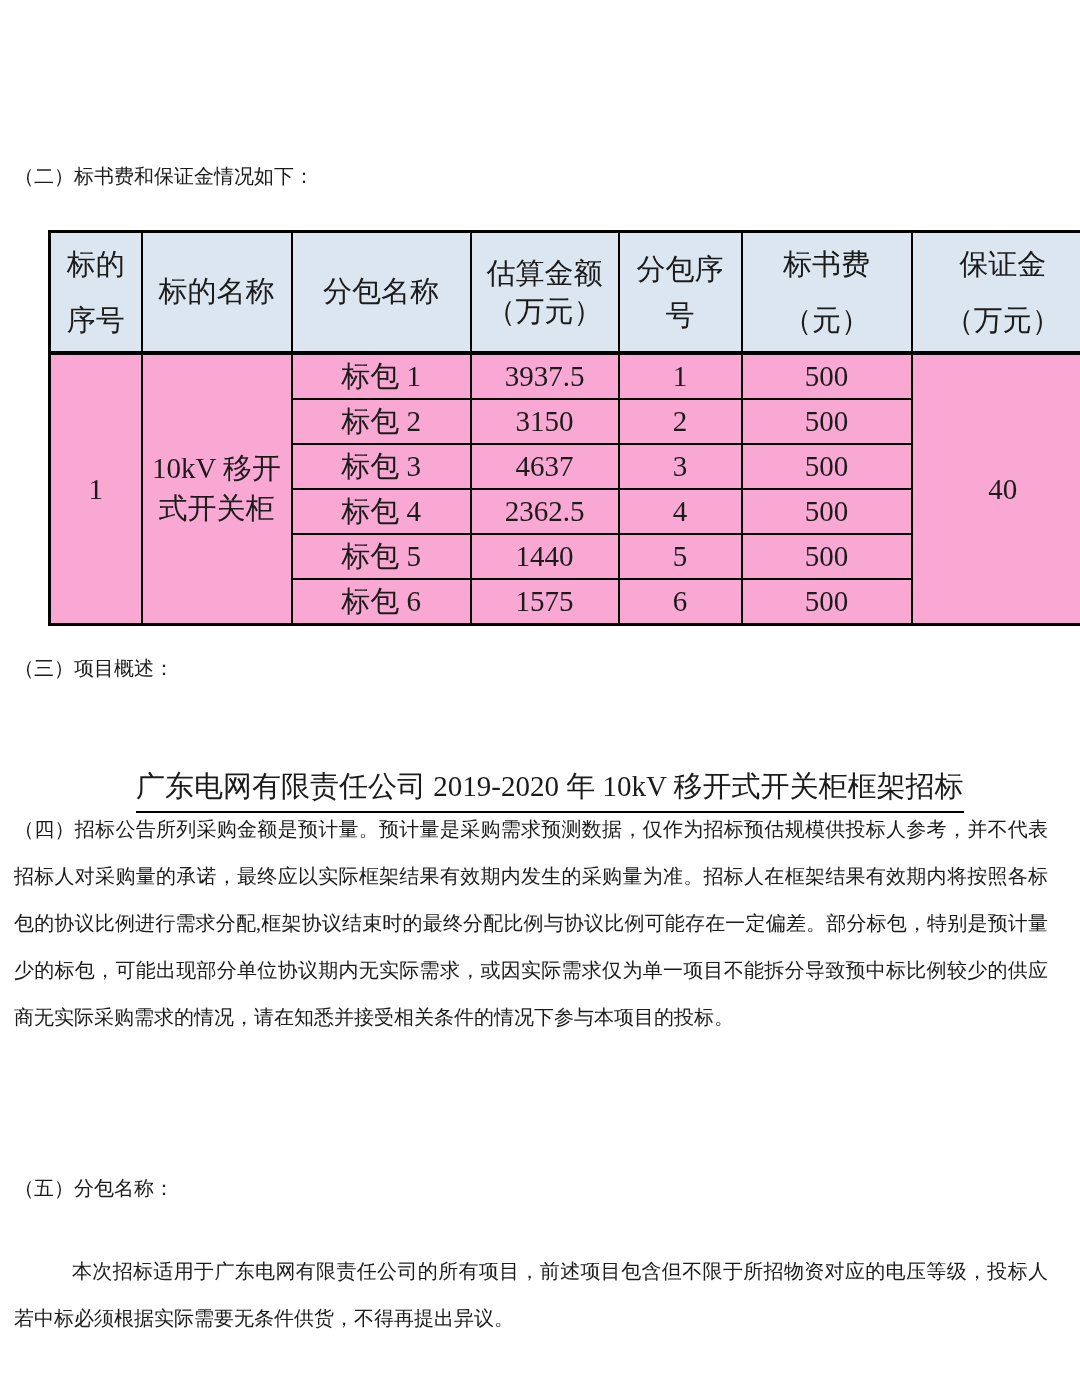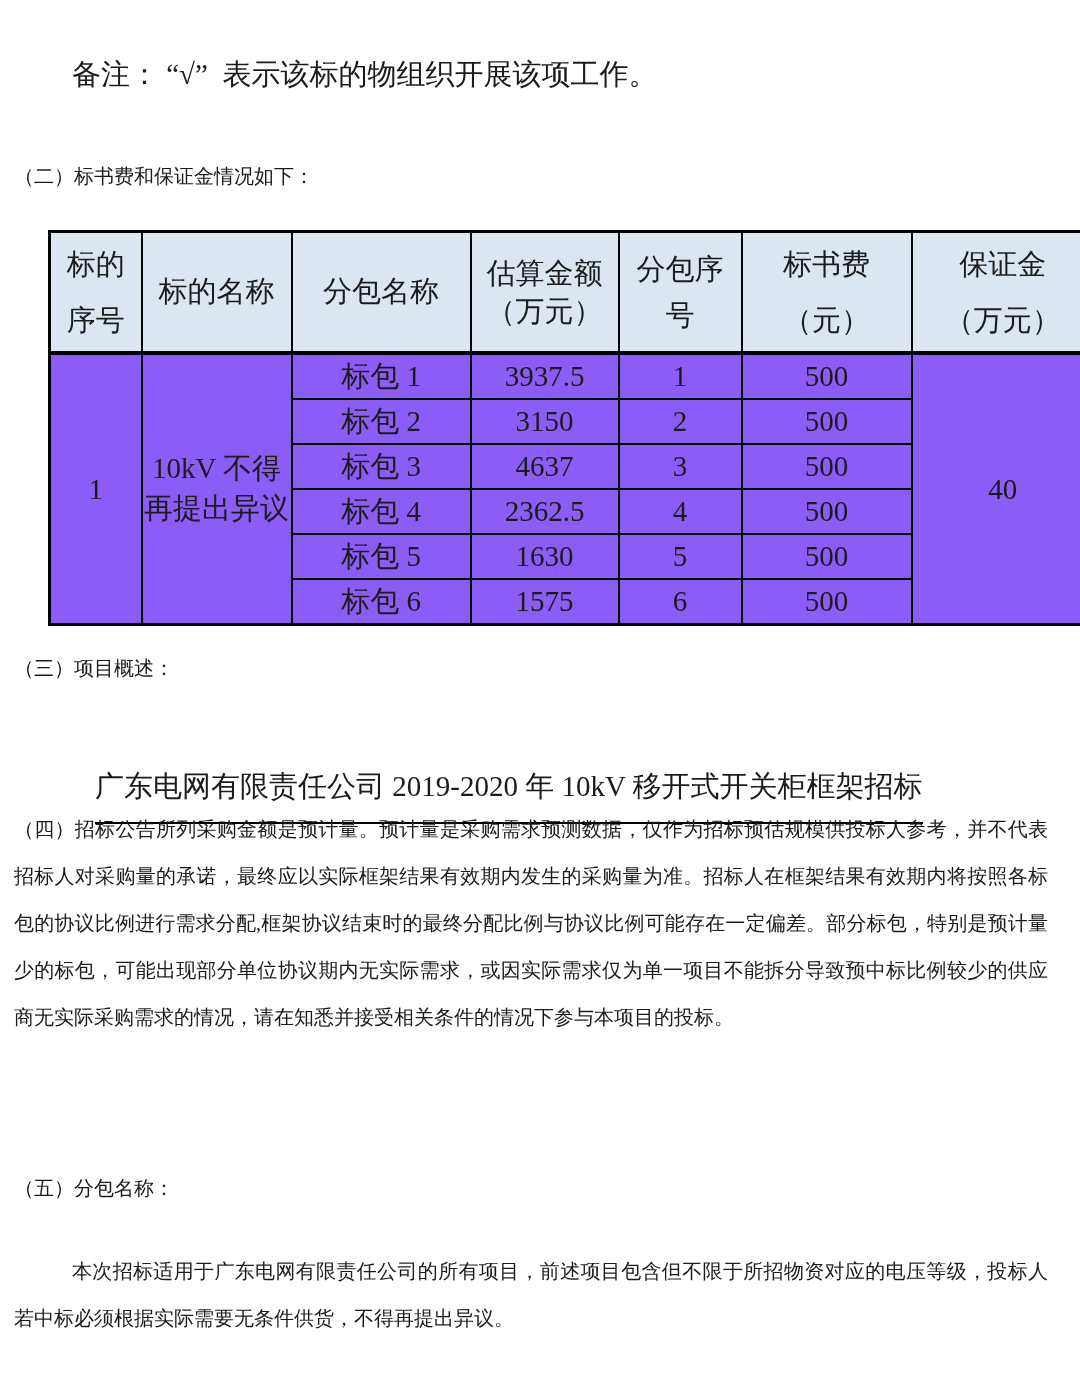--- a/index.html
+++ b/index.html
@@ -33,51 +33,50 @@
     border: 2px solid #000;
     text-align: center; vertical-align: middle;
     font-size: 29px; font-weight: normal;
     padding: 0;
   }
   table.fee-table thead th {
     background: #dce6f1;
     height: 118px;
     border-bottom: 4px solid #000;
   }
-  table.fee-table tbody td { height: 43px; background: #8b5cf6; }
+  table.fee-table tbody td { height: 43px; background: #f9a8d4; }
 
   .th-flex {
     display: flex; flex-direction: column; justify-content: space-between;
     height: 96px; padding: 8px 0 6px;
   }
   .th-tight  { line-height: 38px; }
   .th-medium { line-height: 46px; }
 
   .proj-title {
     position: absolute; top: 732px; left: 66px;
     font-size: 29px; line-height: 36px; white-space: pre-wrap;
   }
   .proj-title span {
-    border-bottom: 2px solid #000; padding-bottom: 18px; display: inline-block;
+    border-bottom: 2px solid #000; padding-bottom: 7px; display: inline-block; margin-left: 41px;
   }
 
   .para {
     position: absolute; left: 14px; width: 1034px;
     font-size: 20px; line-height: 47px;
     text-align: justify; text-justify: inter-ideograph;
   }
   .para.p4 { top: 806px; }
   .para.p5 { top: 1248px; text-indent: 58px; }
 </style>
 </head>
 <body>
 
 <div class="page">
 
-  <div class="note">备注： “√”  表示该标的物组织开展该项工作。</div>
 
   <div class="heading h-fee">（二）标书费和保证金情况如下：</div>
 
   <table class="fee-table">
     <colgroup>
       <col style="width:92px">
         <col style="width:150px">
         <col style="width:179px">
       <col style="width:148px">
         <col style="width:123px">
@@ -116,21 +115,21 @@
           <div class="th-flex">
             <span>保证金</span>
             <span>（万元）</span>
           </div>
         </th>
       </tr>
     </thead>
     <tbody>
       <tr>
         <td rowspan="6">1</td>
-        <td rowspan="6">10kV 不得再提出异议</td>
+        <td rowspan="6">10kV 移开式开关柜</td>
         <td>标包 1</td>
         <td>3937.5</td>
         <td>1</td>
         <td>500</td>
         <td rowspan="6">40</td>
       </tr>
       <tr>
         <td>标包 2</td>
         <td>3150</td>
         <td>2</td>
@@ -143,21 +142,21 @@
         <td>500</td>
       </tr>
       <tr>
         <td>标包 4</td>
         <td>2362.5</td>
         <td>4</td>
         <td>500</td>
       </tr>
       <tr>
         <td>标包 5</td>
-        <td>1630</td>
+        <td>1440</td>
         <td>5</td>
         <td>500</td>
       </tr>
       <tr>
         <td>标包 6</td>
         <td>1575</td>
         <td>6</td>
         <td>500</td>
       </tr>
     </tbody>

